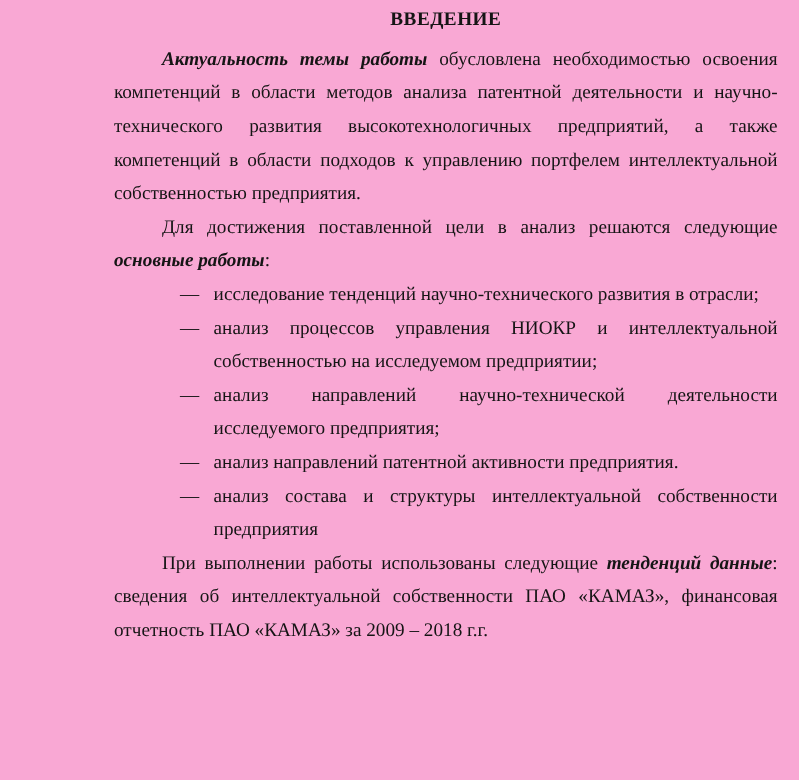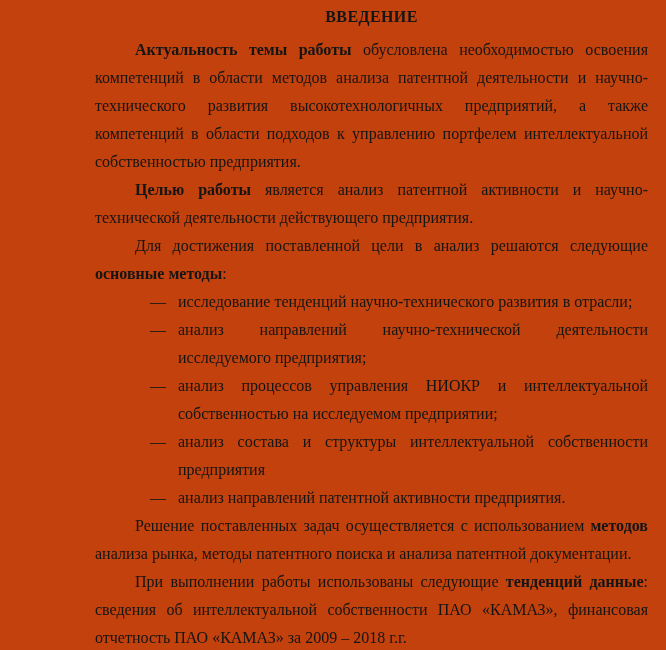--- a/index.html
+++ b/index.html
@@ -4,21 +4,21 @@
 <style>
   html, body {
     margin: 0;
     padding: 0;
     background: #ffffff;
   }
   .page {
     position: relative;
     width: 666px;
     height: 650px;
-    background: #c2410c;
+    background: #f9a8d4;
     box-sizing: border-box;
     padding: 3px 18px 0 95px;
     overflow: hidden;
     font-family: "Liberation Serif", "DejaVu Serif", serif;
     font-size: 16px;
     line-height: 28px;
     color: #151515;
   }
   .title {
     margin: 0 0 5px 0;
@@ -39,32 +39,31 @@
     text-indent: -28px;
     text-align: justify;
   }
   .dash {
     display: inline-block;
     width: 28px;
     text-indent: 0;
   }
   .seg.bold {
     font-weight: 700;
+    font-style: italic;
   }
 </style>
 </head>
 <body>
 
 <div class="page">
   <h1 class="title">ВВЕДЕНИЕ</h1>
   <div>
       <div class="para"><span class="seg bold">Актуальность темы работы</span><span class="seg"> обусловлена необходимостью освоения компетенций в области методов анализа патентной деятельности и научно-технического развития высокотехнологичных предприятий, а также компетенций в области подходов к управлению портфелем интеллектуальной собственностью предприятия.</span></div>
-      <div class="para"><span class="seg bold">Целью работы</span><span class="seg"> является анализ патентной активности и научно-технической деятельности действующего предприятия.</span></div>
-      <div class="para"><span class="seg">Для достижения поставленной цели в анализ решаются следующие </span><span class="seg bold">основные методы</span><span class="seg">:</span></div>
+      <div class="para"><span class="seg">Для достижения поставленной цели в анализ решаются следующие </span><span class="seg bold">основные работы</span><span class="seg">:</span></div>
       <div class="list-item"><span class="dash">—</span><span class="seg">исследование тенденций научно-технического развития в отрасли;</span></div>
+      <div class="list-item"><span class="dash">—</span><span class="seg">анализ процессов управления НИОКР и интеллектуальной собственностью на исследуемом предприятии;</span></div>
       <div class="list-item"><span class="dash">—</span><span class="seg">анализ направлений научно-технической деятельности исследуемого предприятия;</span></div>
-      <div class="list-item"><span class="dash">—</span><span class="seg">анализ процессов управления НИОКР и интеллектуальной собственностью на исследуемом предприятии;</span></div>
+      <div class="list-item"><span class="dash">—</span><span class="seg">анализ направлений патентной активности предприятия.</span></div>
       <div class="list-item"><span class="dash">—</span><span class="seg">анализ состава и структуры интеллектуальной собственности предприятия</span></div>
-      <div class="list-item"><span class="dash">—</span><span class="seg">анализ направлений патентной активности предприятия.</span></div>
-      <div class="para"><span class="seg">Решение поставленных задач осуществляется с использованием </span><span class="seg bold">методов</span><span class="seg"> анализа рынка, методы патентного поиска и анализа патентной документации.</span></div>
       <div class="para"><span class="seg">При выполнении работы использованы следующие </span><span class="seg bold">тенденций данные</span><span class="seg">: сведения об интеллектуальной собственности ПАО «КАМАЗ», финансовая отчетность ПАО «КАМАЗ» за 2009 – 2018 г.г.</span></div>
     </div>
 </div>
 
 </body></html>

